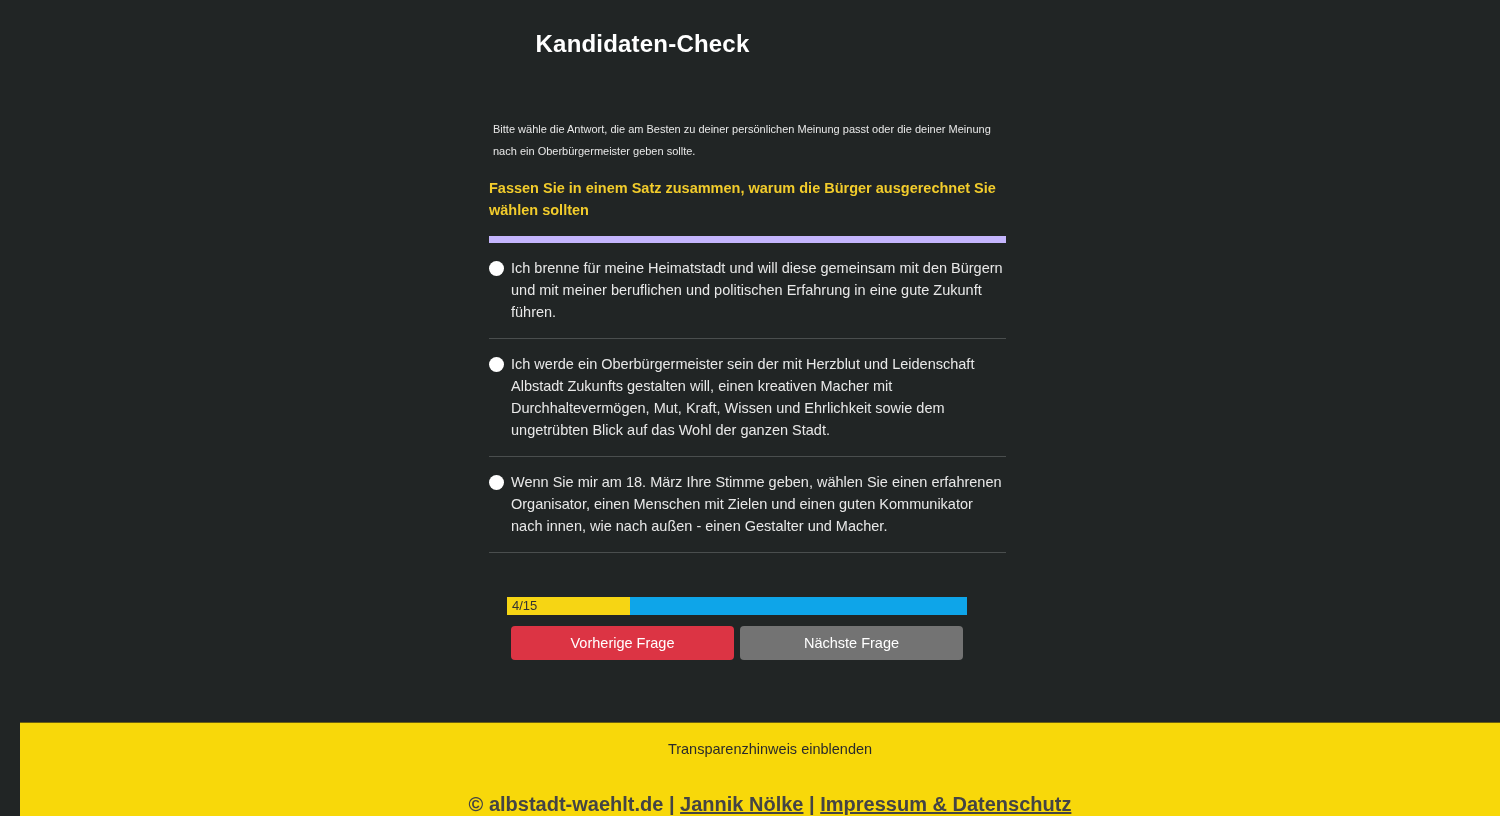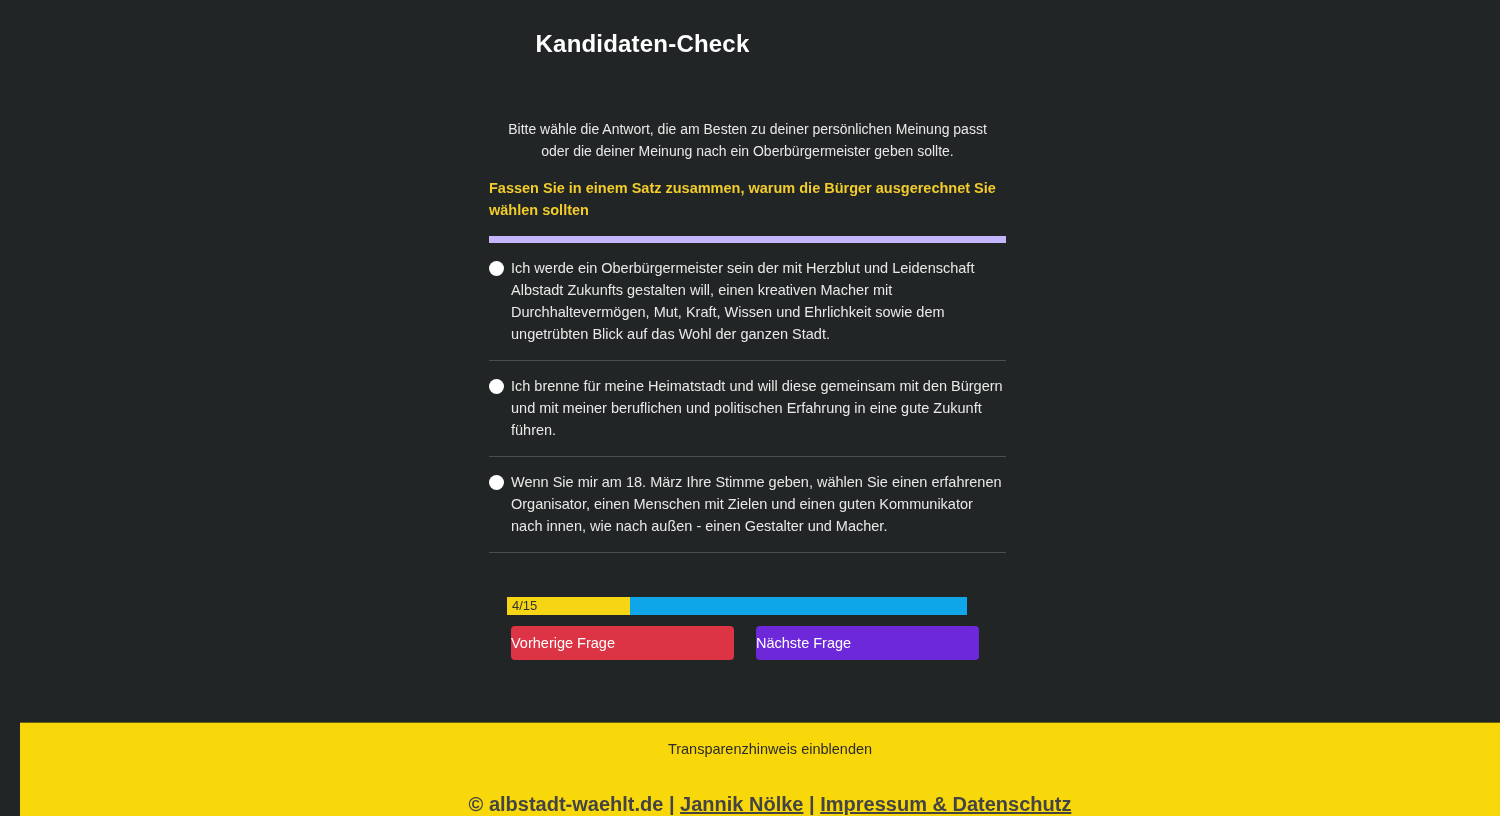--- a/index.html
+++ b/index.html
@@ -12,21 +12,21 @@
     }
     .page-title {
       position: absolute; top: 30px; left: 0; width: 1285px;
       text-align: center; font-size: 24px; font-weight: bold; color: #ffffff;
       letter-spacing: 0.2px;
     }
     .content {
       position: absolute; top: 118px; left: 489px; width: 517px;
     }
     .intro {
-      text-align: center; font-size: 14px; line-height: 22px; color: #e8e8e8;
+      font-size: 11px; line-height: 22px; color: #e8e8e8;
       padding: 0 4px;
     }
     .question {
       margin-top: 15px; font-size: 14.5px; line-height: 22px; font-weight: bold;
       color: #f2cc2c; padding-bottom: 15px;
       border-bottom: 7px solid #c4b5fd;
     }
     .answer {
       display: flex; align-items: flex-start;
       padding: 14px 0 15px 0;
@@ -48,24 +48,24 @@
       position: absolute; top: 0; left: 0; height: 18px; background: #f6d514;
     }
     .progress-label {
       position: absolute; top: 1px; left: 5px; font-size: 13px; line-height: 16px;
       color: #333333;
     }
     .btn {
       position: absolute; top: 626px; height: 34px; width: 223px;
       border-radius: 4px; border: none; font-size: 14.5px;
       font-family: "Liberation Sans", "DejaVu Sans", sans-serif;
-      color: #ffffff; text-align: left; line-height: 34px; cursor: pointer;
+      color: #ffffff; text-align: center; line-height: 34px; cursor: pointer;
     }
     .btn-prev { left: 511px; background: #dc3444; }
-    .btn-next { left: 740px; background: #6d28d9; margin-left: 16px; }
+    .btn-next { left: 740px; background: #737373; }
     .footer {
       position: absolute; top: 722px; left: 0; width: 1500px; height: 94px;
       background: #f8d80a;
       border-top: 1px solid #6b5f10;
       margin-left: 20px;
     }
     .transparency-link {
       position: absolute; top: 18px; left: 0; width: 1500px; text-align: center;
       font-size: 14.5px; color: #2b2b2b; font-weight: 500; cursor: pointer;
     }
@@ -79,25 +79,25 @@
 <body>
 
 <h1 class="page-title">Kandidaten-Check</h1>
 
 <div class="content">
   <p class="intro">Bitte wähle die Antwort, die am Besten zu deiner persönlichen Meinung passt oder die deiner Meinung nach ein Oberbürgermeister geben sollte.</p>
   <p class="question">Fassen Sie in einem Satz zusammen, warum die Bürger ausgerechnet Sie wählen sollten</p>
 
   <div class="answer">
     <span class="radio"></span>
-    <span class="answer-text">Ich werde ein Oberbürgermeister sein der mit Herzblut und Leidenschaft Albstadt Zukunfts gestalten will, einen kreativen Macher mit Durchhaltevermögen, Mut, Kraft, Wissen und Ehrlichkeit sowie dem ungetrübten Blick auf das Wohl der ganzen Stadt.</span>
+    <span class="answer-text">Ich brenne für meine Heimatstadt und will diese gemeinsam mit den Bürgern und mit meiner beruflichen und politischen Erfahrung in eine gute Zukunft führen.</span>
   </div>
   <div class="answer">
     <span class="radio"></span>
-    <span class="answer-text">Ich brenne für meine Heimatstadt und will diese gemeinsam mit den Bürgern und mit meiner beruflichen und politischen Erfahrung in eine gute Zukunft führen.</span>
+    <span class="answer-text">Ich werde ein Oberbürgermeister sein der mit Herzblut und Leidenschaft Albstadt Zukunfts gestalten will, einen kreativen Macher mit Durchhaltevermögen, Mut, Kraft, Wissen und Ehrlichkeit sowie dem ungetrübten Blick auf das Wohl der ganzen Stadt.</span>
   </div>
   <div class="answer">
     <span class="radio"></span>
     <span class="answer-text">Wenn Sie mir am 18. März Ihre Stimme geben, wählen Sie einen erfahrenen Organisator, einen Menschen mit Zielen und einen guten Kommunikator nach innen, wie nach außen - einen Gestalter und Macher.</span>
   </div>
 </div>
 
 <div class="progress" style="background: #0ea5e9;">
   <div class="progress-fill" id="progress-fill" style="width: 26.67%; background: rgb(246, 213, 20);"></div>
   <span class="progress-label">4/15</span>

